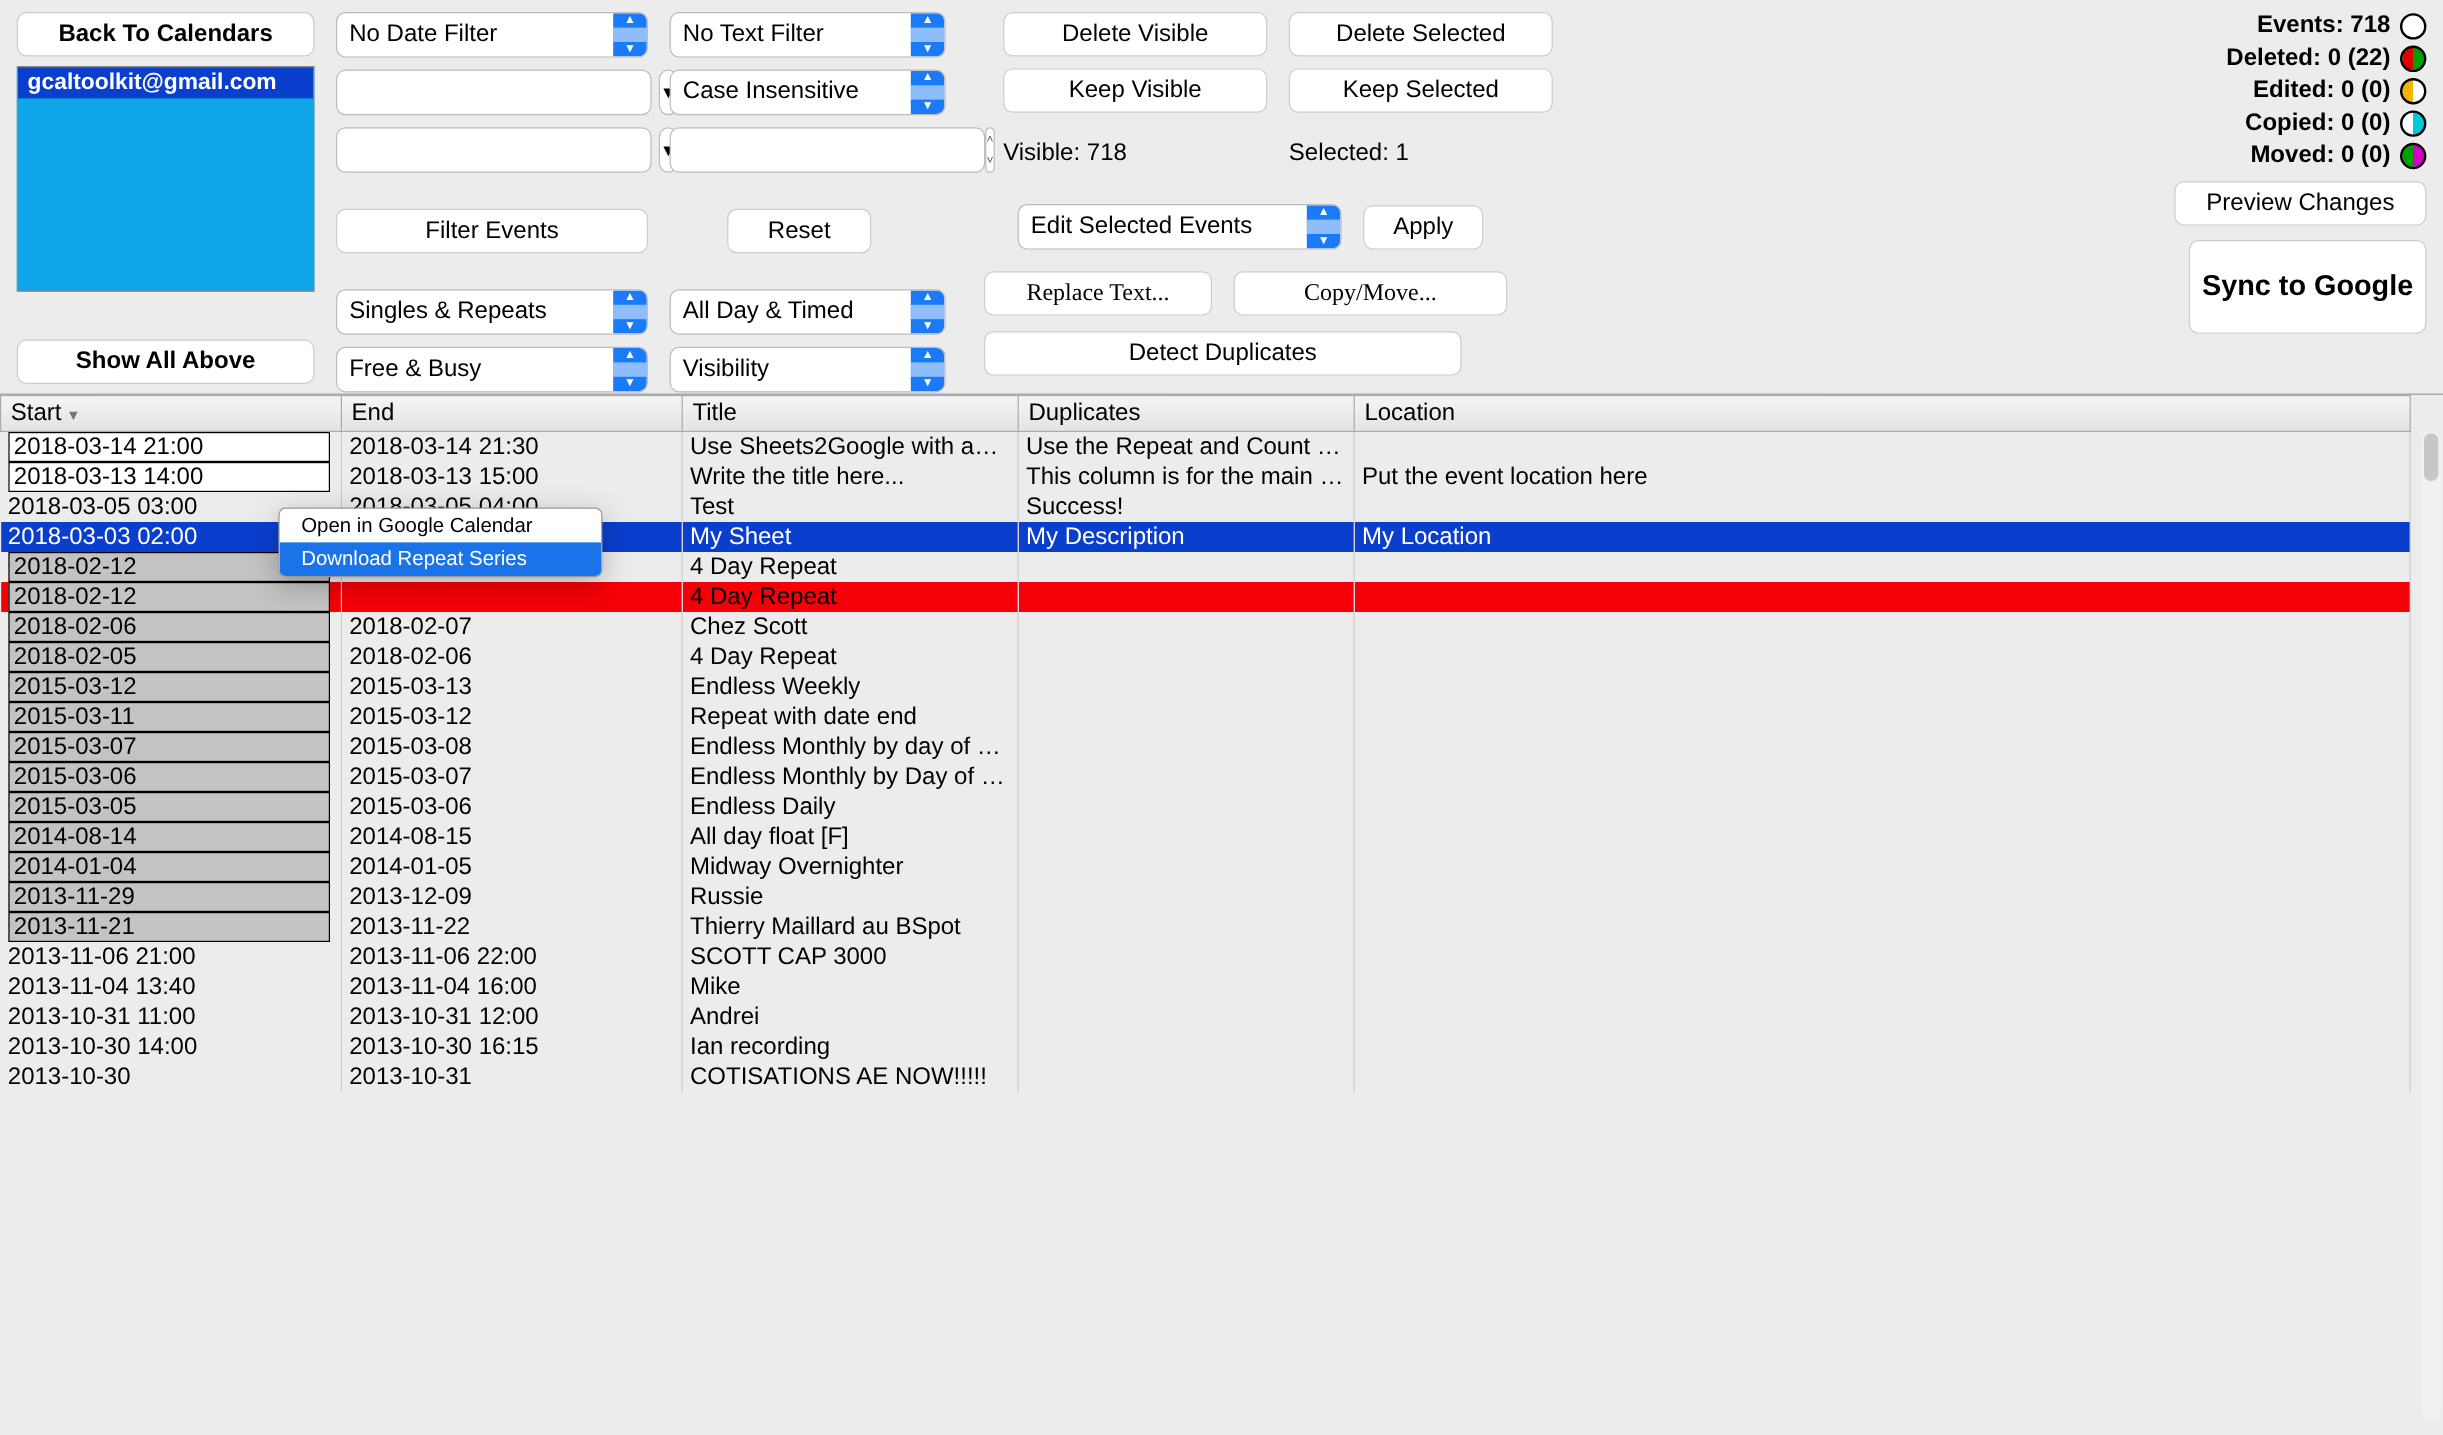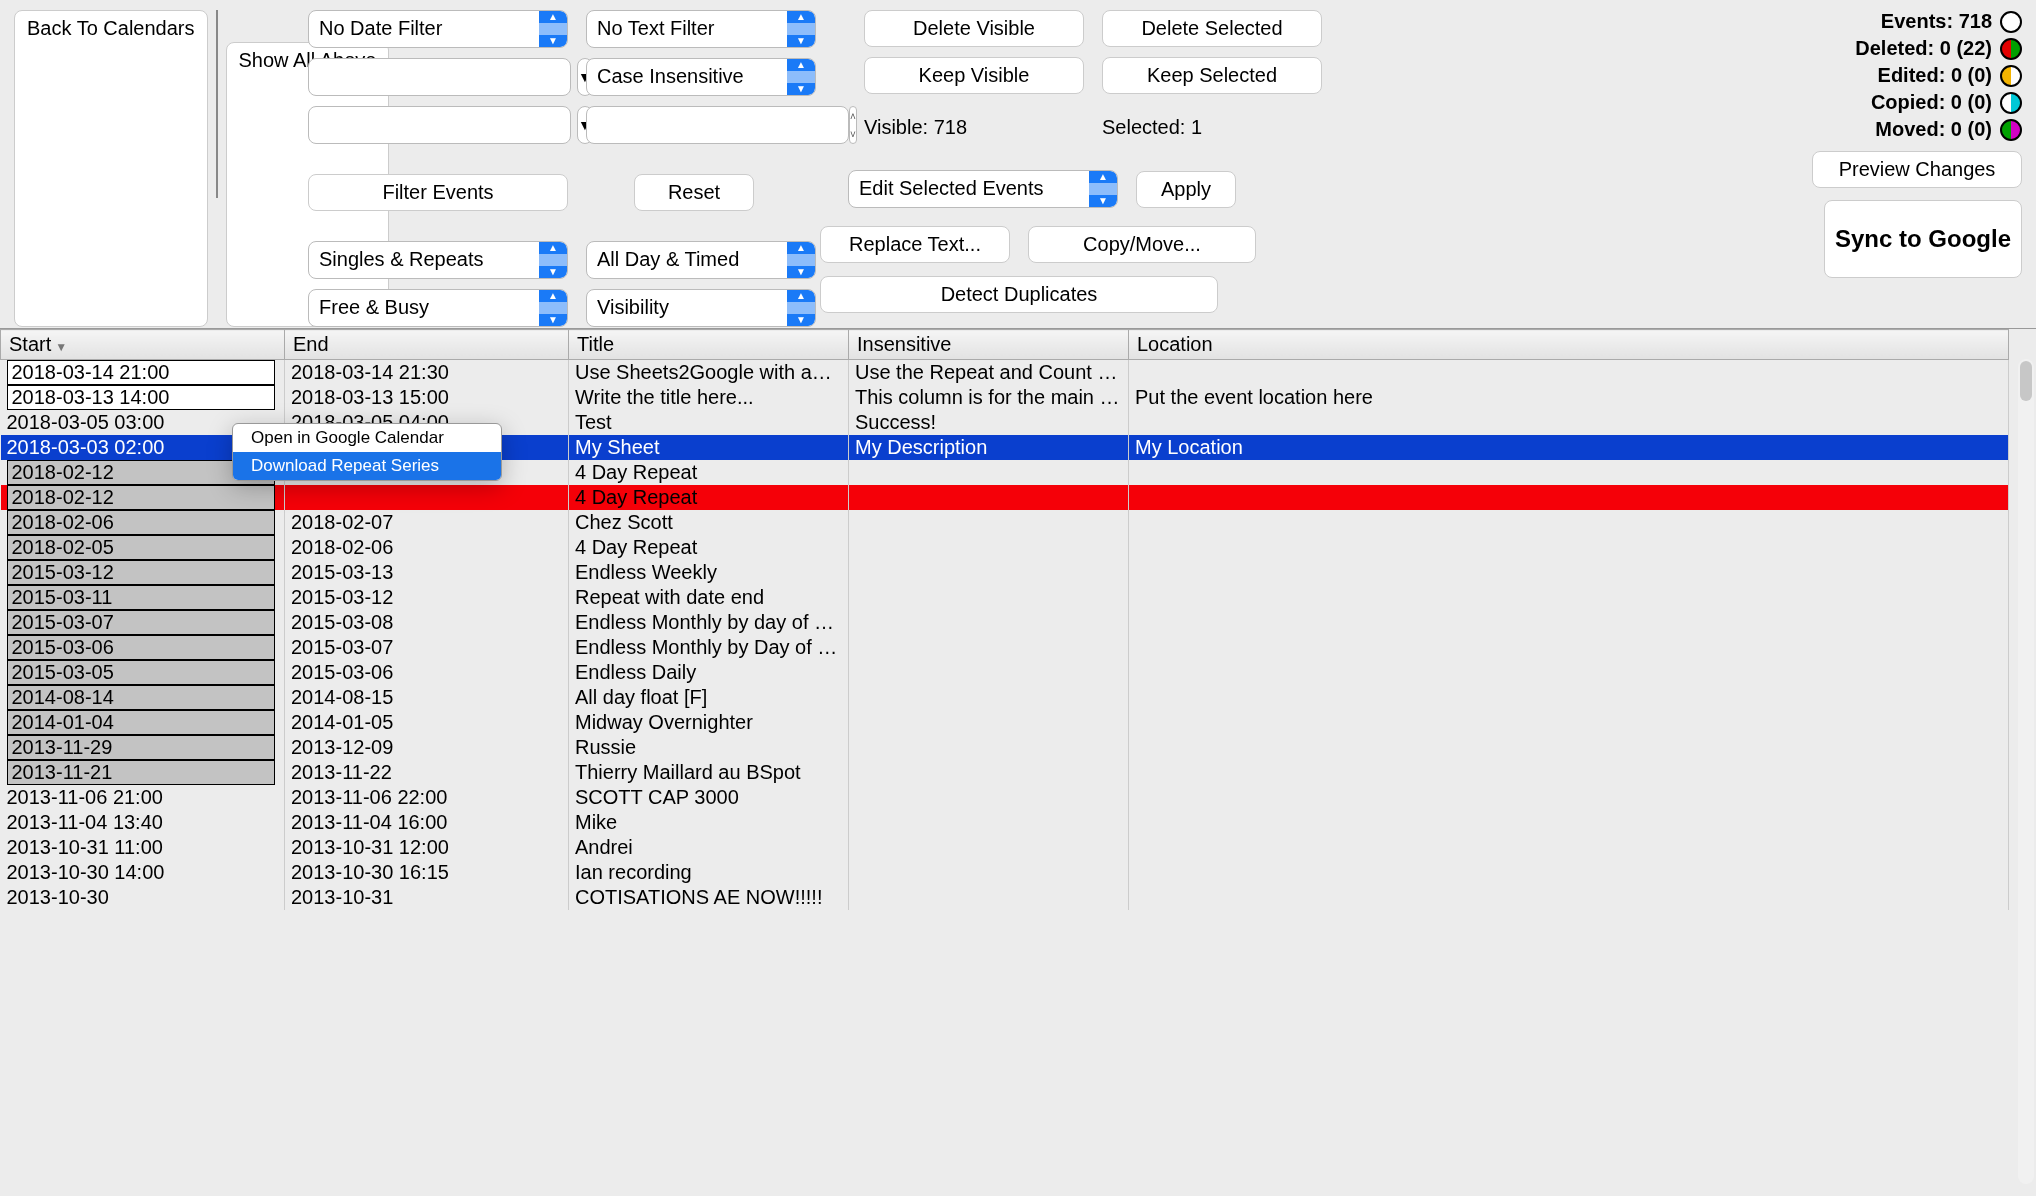--- a/index.html
+++ b/index.html
@@ -13,21 +13,21 @@
     height: 1196px;
     overflow: hidden;
   }
 
   .top {
     display: flex;
     padding: 10px 14px 4px 14px;
     gap: 18px;
   }
 
-  .col1 { width: 276px; display: flex; flex-direction: row; gap: 8px; }
+  .col1 { width: 248px; display: flex; flex-direction: column; gap: 8px; font-weight: bold; }
   .col2 { width: 260px; display: flex; flex-direction: column; gap: 10px; }
   .col3 { width: 230px; display: flex; flex-direction: column; gap: 10px; }
   .col4 { width: 220px; display: flex; flex-direction: column; gap: 10px; align-items: stretch; justify-content: flex-start;}
   .col5 { width: 220px; display: flex; flex-direction: column; gap: 10px; align-items: stretch;}
   .col6 { flex: 1; display: flex; flex-direction: column; gap: 2px; align-items: flex-end; }
 
   .btn {
     background: #fff;
     border: 1px solid #ccc;
     border-radius: 8px;
@@ -376,21 +376,21 @@
   <div class="select" style="width:270px">
     <div class="label">Edit Selected Events</div>
     <div class="stepper">
         <div>▲</div>
         <div class="line"></div>
         <div>▼</div>
       </div>
   </div>
   <div class="btn" style="width:100px">Apply</div>
 </div>
-<div style="position:absolute; left:820px; top:226px; display:flex; gap:18px;">
+<div style="position:absolute; left:820px; top:226px; display:flex; gap:18px;font-family:Liberation Serif, serif;">
   <div class="btn" style="width:190px">Replace Text...</div>
   <div class="btn" style="width:228px">Copy/Move...</div>
 </div>
 <div style="position:absolute; left:820px; top:276px; width:398px;">
   <div class="btn">Detect Duplicates</div>
 </div>
 
 <div class="table-wrap" style="position:absolute; left:0; top:322px; right:0;">
   <table>
     <colgroup>
@@ -398,21 +398,21 @@
         <col style="width:284px">
         <col style="width:280px">
         <col style="width:280px">
         <col style="width:880px">
     </colgroup>
     <thead>
       <tr>
         <th><span>Start</span><span class="sort-caret">▼</span></th>
         <th>End</th>
         <th>Title</th>
-        <th>Insensitive</th>
+        <th>Duplicates</th>
         <th>Location</th>
       </tr>
     </thead>
     <tbody id="tbody">
         <tr>
           <td><span class="startcell">2018-03-14 21:00</span></td>
           <td>2018-03-14 21:30</td>
           <td>Use Sheets2Google with any sp...</td>
           <td>Use the Repeat and Count colu...</td>
           <td></td>

